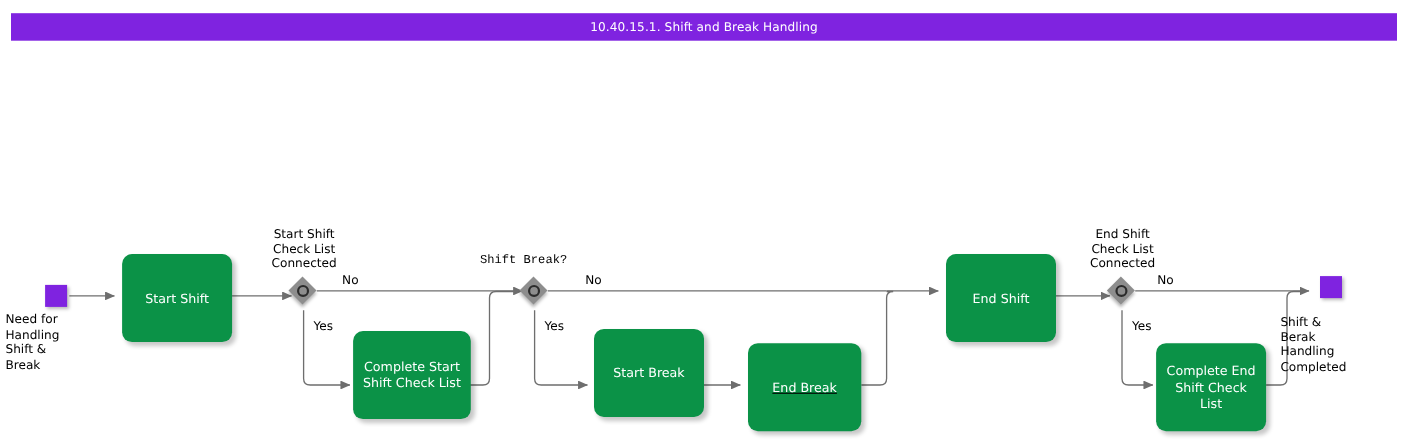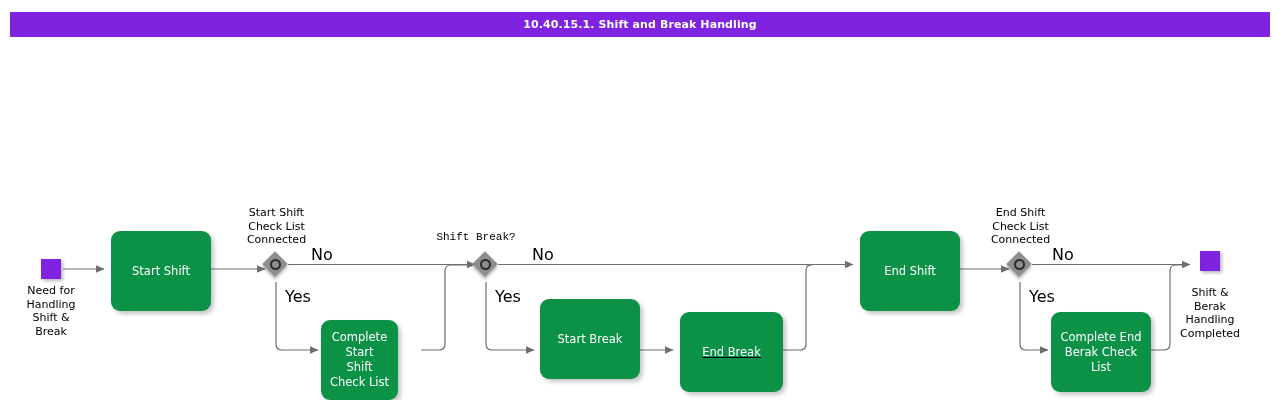--- a/index.html
+++ b/index.html
@@ -25,21 +25,21 @@
     width: 1260px;
     height: 25px;
     background: #7f23e0;
     display: flex;
     align-items: center;
     justify-content: center;
   }
   #title-bar .title-text {
     color: #ffffff;
     font-size: 11px;
-    font-weight: bold;
+    font-weight: normal;
     font-family: "DejaVu Sans", sans-serif;
     letter-spacing: 0.1px;
     white-space: nowrap;
   }
   
   #wires {
     position: absolute;
     left: 0;
     top: 0;
     width: 1280px;
@@ -68,21 +68,21 @@
   
   .event {
     position: absolute;
     width: 20px;
     height: 20px;
     background: #7f23e0;
     box-shadow: 2px 2px 3px rgba(0,0,0,0.28);
   }
   .event-label {
     position: absolute;
-    text-align: center;
+    text-align: left;
     font-size: 11px;
     line-height: 13.5px;
     color: #000000;
     font-family: "DejaVu Sans", sans-serif;
     white-space: pre-line;
   }
   
   .gateway {
     position: absolute;
     width: 26px;
@@ -114,21 +114,21 @@
     text-align: center;
     font-size: 11px;
     line-height: 13.5px;
     color: #000000;
     font-family: "DejaVu Sans", sans-serif;
     white-space: pre-line;
   }
   
   .edge-label {
     position: absolute;
-    font-size: 16px;
+    font-size: 11px;
     line-height: 13px;
     color: #000000;
     font-family: "DejaVu Sans", sans-serif;
     white-space: nowrap;
   }
 </style>
 </head>
 <body>
 
 <div id="canvas">
@@ -187,21 +187,21 @@
   <div class="gateway-label" style="left:219px; top:206px; width:115px;">Start Shift
 Check List
 Connected</div>
   <div class="gateway" style="left:263px; top:252px;">
     <div class="diamond"></div>
     <div class="ring"></div>
   </div>
   <div class="edge-label" style="left:311px; top:248px;">No</div>
   <div class="edge-label" style="left:285px; top:290px;">Yes</div>
 
-  <div class="task" style="left:321px; top:320px; width:77px; height:80px;">
+  <div class="task" style="left:321px; top:301px; width:107px; height:80px;">
     <span class="task-label">Complete Start
 Shift Check List</span>
   </div>
 
   <div class="gateway-label" style="left:420px; top:231px; width:112px;font-family:Liberation Mono, monospace;">Shift Break?</div>
   <div class="gateway" style="left:473px; top:252px;">
     <div class="diamond"></div>
     <div class="ring"></div>
   </div>
   <div class="edge-label" style="left:532px; top:248px;">No</div>
@@ -224,21 +224,21 @@
 Connected</div>
   <div class="gateway" style="left:1007px; top:252px;">
     <div class="diamond"></div>
     <div class="ring"></div>
   </div>
   <div class="edge-label" style="left:1052px; top:248px;">No</div>
   <div class="edge-label" style="left:1029px; top:290px;">Yes</div>
 
   <div class="task" style="left:1051px; top:312px; width:100px; height:80px;">
     <span class="task-label">Complete End
-Berak Check List</span>
+Shift Check List</span>
   </div>
 
   <div class="event" style="left:1200px; top:251px;"></div>
   <div class="event-label" style="left:1164px; top:286px; width:92px;">Shift &amp;
 Berak
 Handling
 Completed</div>
 
 </div>
 

